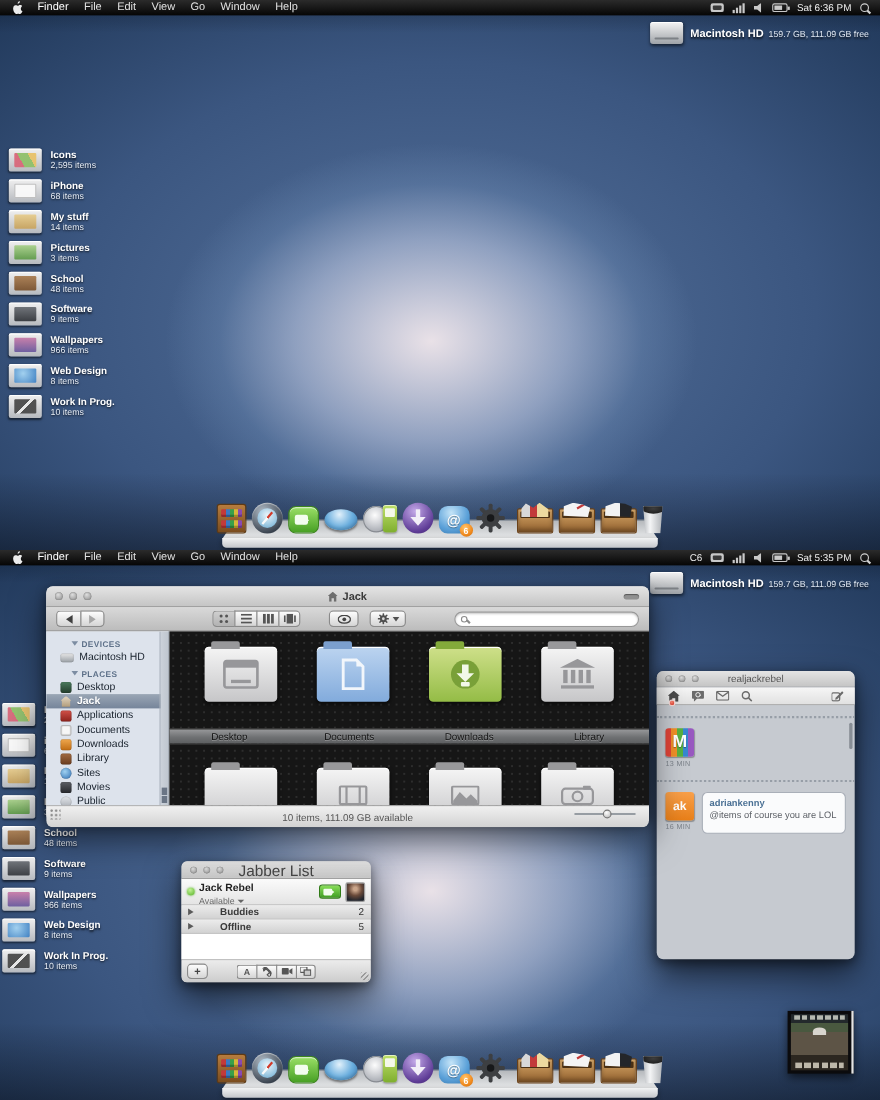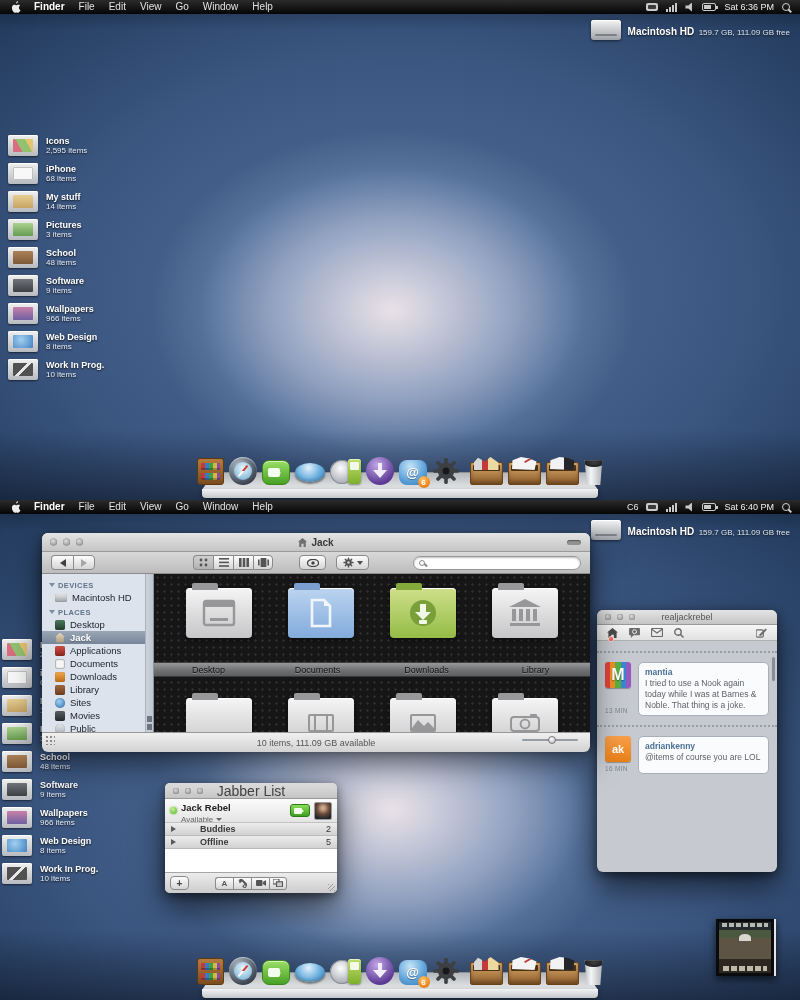--- a/index.html
+++ b/index.html
@@ -8,21 +8,21 @@
  background:
   radial-gradient(ellipse 310px 230px at 49% 62%, rgba(246,235,238,.92), rgba(199,207,230,.55) 40%, rgba(122,152,192,.28) 62%, rgba(0,0,0,0) 78%),
   radial-gradient(ellipse 760px 520px at 50% 58%, #55719b 0%, #3b5680 45%, #223a5c 75%, #142640 100%);
 }
 .screen::after{content:"";position:absolute;inset:0;pointer-events:none;
  background:linear-gradient(rgba(5,12,22,.35),rgba(0,0,0,0) 30px),linear-gradient(rgba(0,0,0,0) 86%,rgba(4,8,16,.45));}
 
 .menubar{position:absolute;top:0;left:0;right:0;height:14px;z-index:60;display:flex;align-items:center;
  background:linear-gradient(#2b2b2b,#050505);color:#e8e8e8;font-size:10px;padding:0 5px}
 .mb-item{padding:0 7px;line-height:14px;color:#e2e2e2}
-.mb-app{font-weight:bold;color:#fff}
+.mb-app{font-weight:normal;color:#fff}
 .apple{display:flex;align-items:center;padding:0 6px}
 .mb-right{margin-left:auto;display:flex;align-items:center;gap:8px;font-size:9px;padding-right:2px}
 .ic-display{width:12px;height:8px;border-radius:2px;background:#c9c9c9;position:relative}
 .ic-display::after{content:"";position:absolute;inset:2px;background:#3a3a3a;border-radius:1px}
 .sigbars{display:flex;align-items:flex-end;gap:1px;height:9px}
 .sigbars i{width:2px;background:#c9c9c9;display:block}
 .sb1{height:3px}.sb2{height:5px}.sb3{height:7px}.sb4{height:9px}
 .ic-vol{width:9px;height:9px;background:#c9c9c9;clip-path:polygon(0 32%,32% 32%,72% 0,72% 100%,32% 68%,0 68%)}
 .ic-batt{width:14px;height:8px;border:1px solid #c9c9c9;border-radius:2px;position:relative;padding:1px}
 .ic-batt::after{content:"";position:absolute;right:-3px;top:2px;width:2px;height:3px;background:#c9c9c9}
@@ -115,21 +115,21 @@
 .viewseg .btn:first-child{border-radius:4px 0 0 4px;background:linear-gradient(#cfcfcf,#b2b2b2)}
 .viewseg .btn:last-child{border-radius:0 4px 4px 0;border-right-width:1px}
 .qlbtn{width:27px;margin-left:26px}
 .actbtn{width:33px;margin-left:10px;gap:3px}
 .caret-down{border:3px solid transparent;border-top:4px solid #4f4f4f;margin-top:4px}
 .search{margin-left:auto;width:168px;height:14px;border:1px solid #989898;border-radius:8px;background:#fff;display:flex;align-items:center;padding:0 5px;box-shadow:inset 0 1px 2px rgba(0,0,0,.25)}
 .mag{width:6px;height:6px;border:1.5px solid #8a8a8a;border-radius:50%;position:relative;flex:0 0 auto}
 .mag::after{content:"";position:absolute;width:3.5px;height:1.5px;background:#8a8a8a;right:-3px;bottom:-1px;transform:rotate(45deg)}
 .f-body{display:flex;height:158px}
 .f-side{width:112px;background:#dde3ec;border-right:1px solid #8e959e;padding-top:3px;position:relative;font-size:9.5px;color:#17202b;overflow:hidden}
-.sh{font-size:7.5px;font-weight:bold;color:#5e7189;letter-spacing:.4px;padding:3px 7px 1px;display:flex;align-items:center;gap:3px}
+.sh{font-size:7.5px;font-weight:bold;color:#5e7189;letter-spacing:.4px;padding:3px 23px 1px;display:flex;align-items:center;gap:3px}
 .tri-d{width:0;height:0;border:3px solid transparent;border-top:4px solid #7c8da2;margin-top:3px}
 .srow{display:flex;align-items:center;gap:5px;padding:1px 4px 1px 13px;line-height:11px}
 .srow.sel{background:linear-gradient(#9aa6b5,#76859a);color:#fff;font-weight:bold;text-shadow:0 1px 1px rgba(0,0,0,.3)}
 .si{width:10px;height:10px;border-radius:2px;flex:0 0 auto;box-shadow:inset 0 0 1px rgba(0,0,0,.4)}
 .si-hd{width:12px;height:8px;background:linear-gradient(#e8e8e8,#9aa0a6);border-radius:2px}
 .si-desktop{background:linear-gradient(#4a7a5c,#233c2c)}
 .si-home{background:linear-gradient(#e2d6c2,#b09a78);clip-path:polygon(50% 0,100% 45%,88% 45%,88% 100%,12% 100%,12% 45%,0 45%)}
 .si-apps{background:linear-gradient(#d05048,#8c221c)}
 .si-docs{background:#f6f6f6;border:1px solid #b8b8b8}
 .si-downloads{background:linear-gradient(#f0a84e,#c06c14)}
@@ -390,21 +390,21 @@
       <span class="sigbars">
           <i class="sb1"></i>
           <i class="sb2"></i>
           <i class="sb3"></i>
           <i class="sb4"></i>
         </span>
       <span class="ic-vol"></span>
       <span class="ic-batt">
           <i></i>
         </span>
-      <span class="clock">Sat 6:40 PM</span>
+      <span class="clock">Sat 5:35 PM</span>
       <span class="ic-spot"></span>
     </span>
   </div>
 
   <div class="hd-widget">
     <span class="hd-icon"></span>
     <span class="hd-text">
       <span class="hd-name">Macintosh HD</span>
       <span class="hd-info">159.7 GB, 111.09 GB free</span>
     </span>
@@ -793,23 +793,20 @@
         </span>
       <span class="reddot"></span>
     </div>
     <div class="t-feed">
       <div class="dotsep"></div>
       <div class="tweet">
         <span class="t-left">
           <span class="t-ava ava-mantia"></span>
           <span class="t-time">13 MIN</span>
         </span>
-        <span class="bubble">
-          <b class="tw-name">mantia</b><span>I tried to use a Nook again today while I was at Barnes &amp; Noble. That thing is a joke.</span>
-        </span>
       </div>
       <div class="dotsep"></div>
       <div class="tweet">
         <span class="t-left">
           <span class="t-ava ava-ak"></span>
           <span class="t-time">16 MIN</span>
         </span>
         <span class="bubble">
           <b class="tw-name">adriankenny</b><span>@items of course you are LOL</span>
         </span>

